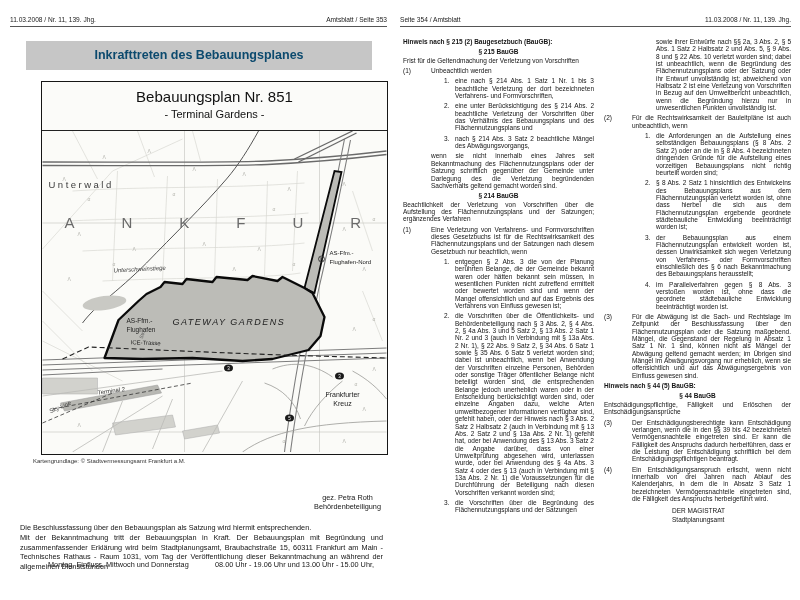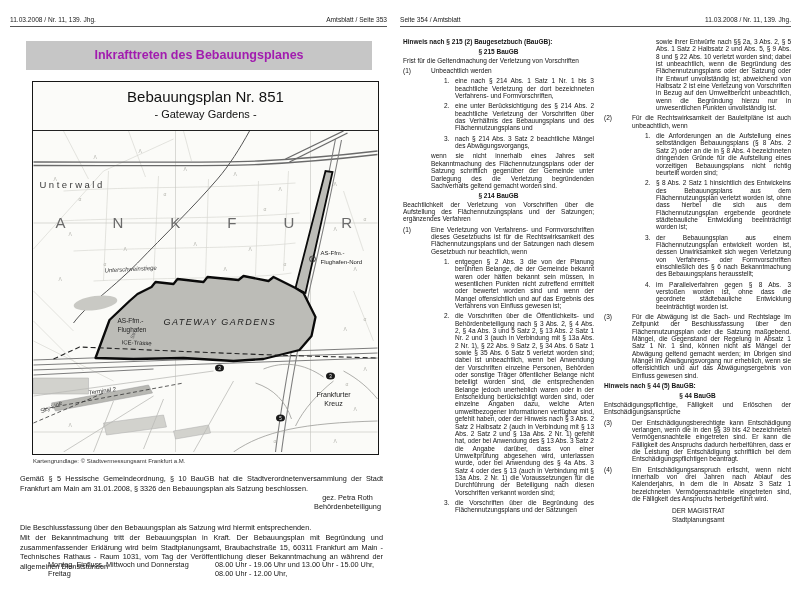--- a/index.html
+++ b/index.html
@@ -5,22 +5,22 @@
   html,body{margin:0;padding:0;width:800px;height:600px;background:#ffffff;
     font-family:"Liberation Sans","DejaVu Sans",sans-serif;color:#161616;
     -webkit-font-smoothing:antialiased;overflow:hidden;}
   .page{position:absolute;top:12px;height:580px;}
   .page-left{left:10px;width:377px;}
   .page-right{left:400px;width:391px;}
   .pg-header{position:absolute;top:4px;left:0;right:0;display:flex;justify-content:space-between;
     font-size:6.6px;color:#222;border-bottom:1px solid #555;padding-bottom:3px;}
   
   .title-bar{position:absolute;top:29px;left:16px;width:346px;height:29px;background:#c6c6c6;
-    font-size:12.5px;font-weight:bold;text-align:center;line-height:29px;color:#a21caf;}
-  .map-frame{position:absolute;top:69px;left:22px;width:347px;height:374px;border:1.5px solid #161616;
+    font-size:12.5px;font-weight:bold;text-align:center;line-height:29px;color:#0c4a6e;}
+  .map-frame{position:absolute;top:69px;left:31px;width:347px;height:374px;border:1.5px solid #161616;
     box-sizing:border-box;background:#fbfbf9;}
   .map-titlebox{height:49px;border-bottom:1.2px solid #222;text-align:center;box-sizing:border-box;padding-top:6px;}
   .map-title{font-size:15px;color:#111;}
   .map-subtitle{font-size:11px;color:#111;margin-top:3px;}
   .map-svg{display:block;width:100%;height:321px;}
   .map-caption{position:absolute;top:446px;left:23px;font-size:6px;color:#333;}
   .lp{position:absolute;left:10px;width:363px;font-size:7.3px;line-height:1.3;text-align:justify;color:#141414;}
   .p-resolution{top:455px;}
   .signature{position:absolute;top:481px;right:6px;font-size:7.3px;line-height:1.3;text-align:center;}
   .p-announce{top:504px;}
@@ -55,21 +55,21 @@
     <div class="pg-header">
       <span>11.03.2008 / Nr. 11, 139. Jhg.</span>
       <span>Amtsblatt / Seite 353</span>
     </div>
 
     <div class="title-bar">Inkrafttreten des Bebauungsplanes</div>
 
     <div class="map-frame">
       <div class="map-titlebox">
         <div class="map-title">Bebauungsplan Nr. 851</div>
-        <div class="map-subtitle">- Gateway Gardens -</div>
+        <div class="map-subtitle">- Terminal Gardens -</div>
       </div>
       <svg class="map-svg" viewBox="0 0 344 321">
         <rect x="0" y="0" width="344" height="321" fill="#fbfbf8"></rect>
 
         <g stroke="#d8d8d2" stroke-width="0.7" fill="none">
           <path d="M0,118 L70,40 L140,8"></path>
             <path d="M30,0 L55,48"></path>
             <path d="M95,0 L112,46"></path>
             <path d="M150,0 L158,30"></path>
           <path d="M30,60 C100,55 180,58 262,52"></path>
@@ -212,36 +212,32 @@
         <text x="100" y="208" font-size="5" fill="#555555" transform="rotate(-70 100 208)">Str.</text>
         <text x="55" y="261" font-size="6" fill="#333333" transform="rotate(-8 75 259)">Terminal 2</text>
         <text x="6" y="277" font-size="6" fill="#444444" transform="rotate(-23 20 275)">Sky Line</text>
         <text x="300" y="266" font-size="7" fill="#222222" text-anchor="middle">Frankfurter</text>
         <text x="300" y="275" font-size="7" fill="#222222" text-anchor="middle">Kreuz</text>
       </svg>
     </div>
 
     <div class="map-caption">Kartengrundlage: © Stadtvermessungsamt Frankfurt a.M.</div>
 
-    <p class="lp p-resolution">Gemäß § 5 Hessische Gemeindeordnung, § 10 BauGB hat die Stadtverordnetenversammlung der Stadt Frankfurt am Main am 31.01.2008, § 3326 den Bebauungsplan als Satzung beschlossen.</p>
 
     <div class="signature">
       <div>gez. Petra Roth</div>
       <div>Behördenbeteiligung</div>
     </div>
 
     <p class="lp p-announce">Die Beschlussfassung über den Bebauungsplan als Satzung wird hiermit entsprechenden.</p>
     <p class="lp p-effect">Mit der Bekanntmachung tritt der Bebauungsplan in Kraft. Der Bebauungsplan mit Begründung und zusammenfassender Erklärung wird beim Stadtplanungsamt, Braubachstraße 15, 60311 Frankfurt am Main - Technisches Rathaus - Raum 1031, vom Tag der Veröffentlichung dieser Bekanntmachung an während der allgemeinen Dienststunden</p>
 
     <div class="schedule">
       <div>
         <span class="sched-days">Montag, Einfluss, Mittwoch und Donnerstag</span><span>08.00 Uhr - 19.06 Uhr und 13.00 Uhr - 15.00 Uhr,</span>
-      </div>
-      <div>
-        <span class="sched-days">Freitag</span><span>08.00 Uhr - 12.00 Uhr,</span>
       </div>
     </div>
 
   </div>
 
   <div class="page page-right">
     <div class="pg-header">
       <span>Seite 354 / Amtsblatt</span>
       <span>11.03.2008 / Nr. 11, 139. Jhg.</span>
     </div>

